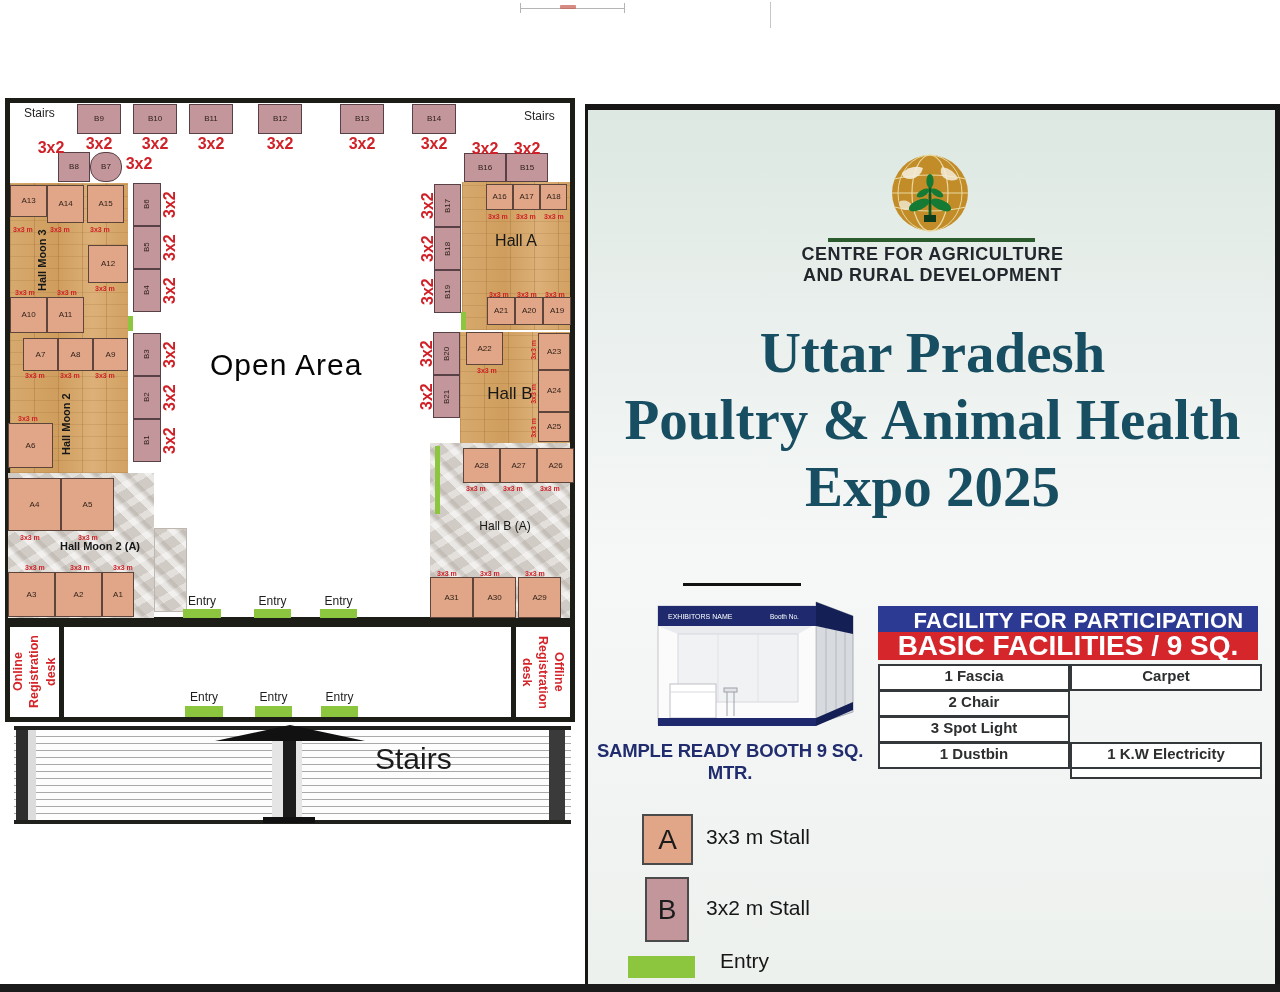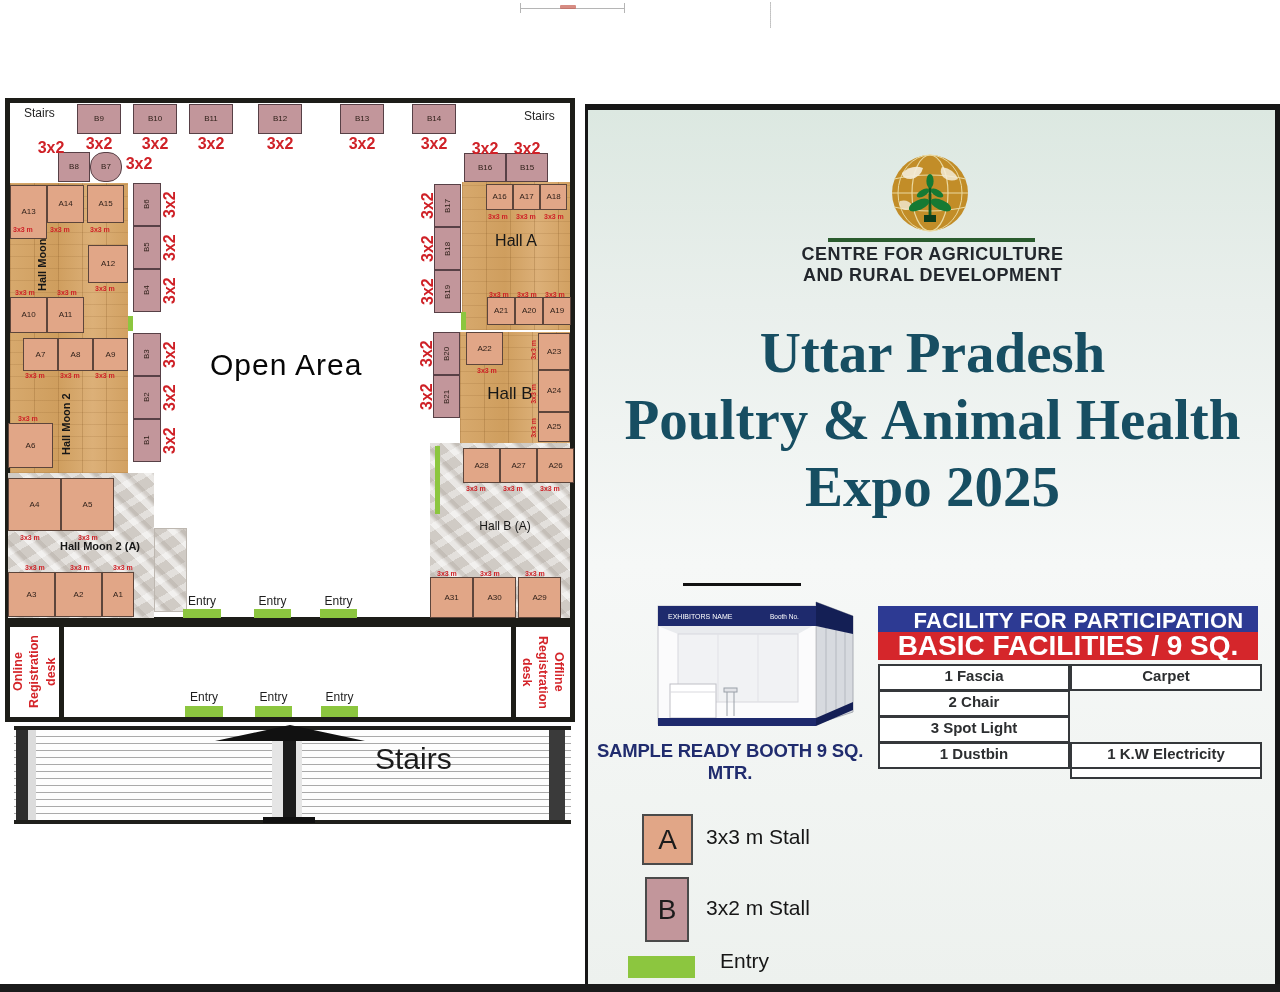--- a/index.html
+++ b/index.html
@@ -120,21 +120,21 @@
       <div class="abs stall stall-b rot" style="left: 133px; top: 333px; width: 28px; height: 43px;">B3</div>
       <div class="abs stall stall-b rot" style="left: 133px; top: 376px; width: 28px; height: 43px;">B2</div>
       <div class="abs stall stall-b rot" style="left: 133px; top: 419px; width: 28px; height: 43px;">B1</div>
       <div class="abs stall stall-b" style="left: 464px; top: 153px; width: 42px; height: 29px;">B16</div>
       <div class="abs stall stall-b" style="left: 506px; top: 153px; width: 42px; height: 29px;">B15</div>
       <div class="abs stall stall-b rot" style="left: 434px; top: 184px; width: 27px; height: 43px;">B17</div>
       <div class="abs stall stall-b rot" style="left: 434px; top: 227px; width: 27px; height: 43px;">B18</div>
       <div class="abs stall stall-b rot" style="left: 434px; top: 270px; width: 27px; height: 43px;">B19</div>
       <div class="abs stall stall-b rot" style="left: 433px; top: 332px; width: 27px; height: 43px;">B20</div>
       <div class="abs stall stall-b rot" style="left: 433px; top: 375px; width: 27px; height: 43px;">B21</div>
-      <div class="abs stall stall-a" style="left: 10px; top: 185px; width: 37px; height: 54px;">A13</div>
+      <div class="abs stall stall-a" style="left: 10px; top: 185px; width: 37px; height: 32px;">A13</div>
       <div class="abs stall stall-a" style="left: 47px; top: 185px; width: 37px; height: 38px;">A14</div>
       <div class="abs stall stall-a" style="left: 87px; top: 185px; width: 37px; height: 38px;">A15</div>
       <div class="abs stall stall-a" style="left: 88px; top: 245px; width: 40px; height: 38px;">A12</div>
       <div class="abs stall stall-a" style="left: 10px; top: 297px; width: 37px; height: 36px;">A10</div>
       <div class="abs stall stall-a" style="left: 47px; top: 297px; width: 37px; height: 36px;">A11</div>
       <div class="abs stall stall-a" style="left: 23px; top: 338px; width: 35px; height: 33px;">A7</div>
       <div class="abs stall stall-a" style="left: 58px; top: 338px; width: 35px; height: 33px;">A8</div>
       <div class="abs stall stall-a" style="left: 93px; top: 338px; width: 35px; height: 33px;">A9</div>
       <div class="abs stall stall-a" style="left: 8px; top: 423px; width: 45px; height: 45px;">A6</div>
       <div class="abs stall stall-a" style="left: 8px; top: 478px; width: 53px; height: 53px;">A4</div>

